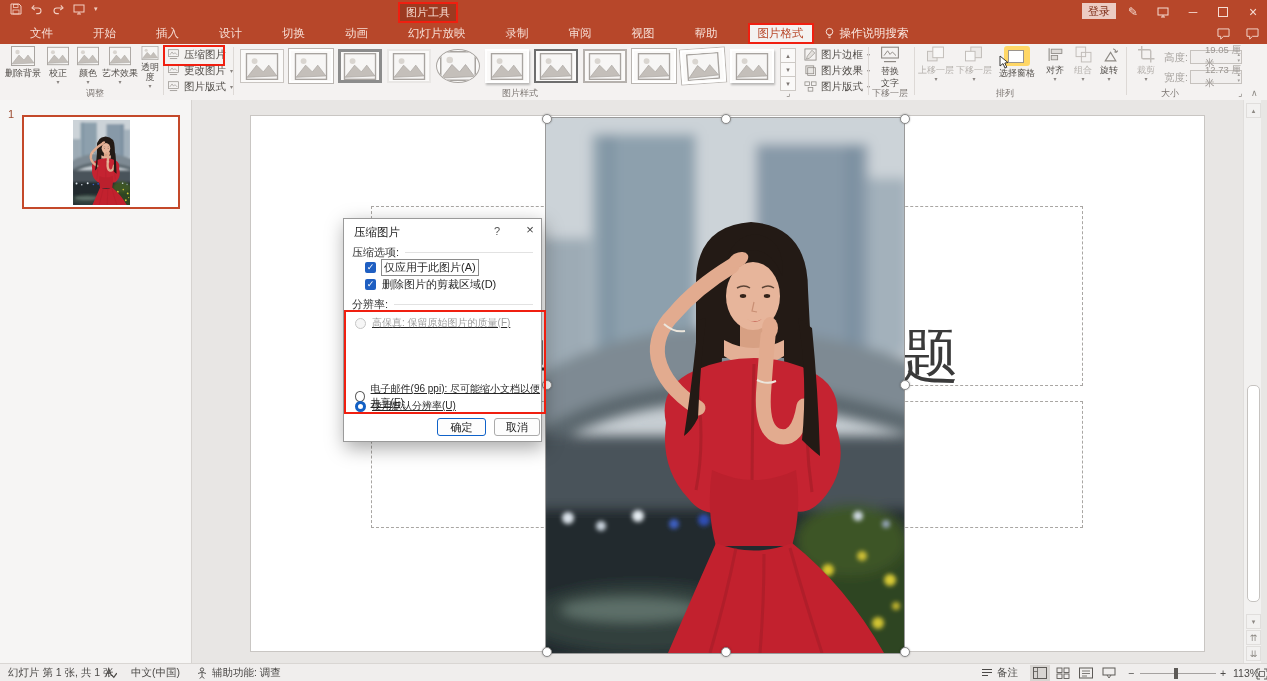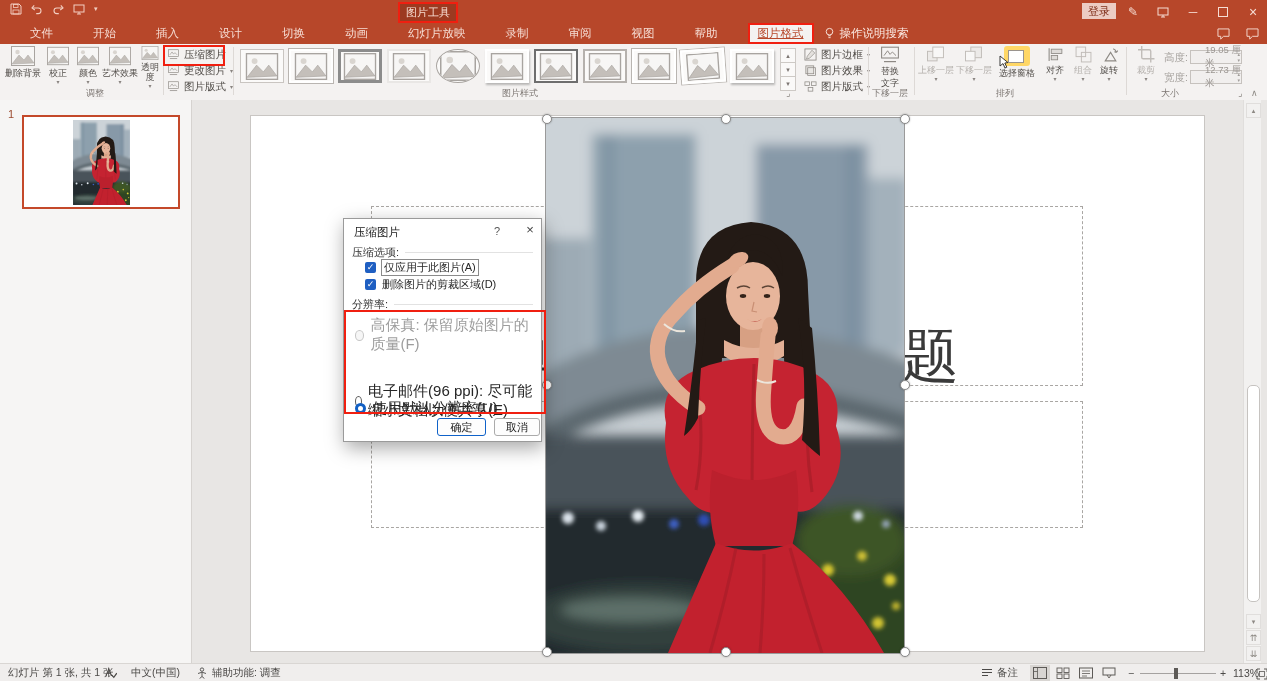--- a/index.html
+++ b/index.html
@@ -14,21 +14,21 @@
   .ctx-tool{position:absolute;left:398px;top:2px;width:56px;height:17px;background:#9c3a20;color:#f8ded2;
             font-size:11px;display:flex;align-items:center;justify-content:center;border:2px solid #f01f10;}
   .signin{position:absolute;left:1082px;top:3px;width:34px;height:16px;background:#ecccc3;color:#7e2d18;
           font-size:11px;display:flex;align-items:center;justify-content:center;}
   .cap-ic{position:absolute;top:0;width:30px;height:23px;display:flex;align-items:center;justify-content:center;
           color:#f6ddd4;font-size:12px;}
   .restore-box{width:8px;height:8px;border:1px solid #f6ddd4;}
   
   .tabrow{position:absolute;left:0;top:23px;width:1267px;height:21px;background:#b7472a;display:flex;align-items:stretch;}
   .tab{padding:0 10px;font-size:11.5px;color:#f6ddd4;display:flex;align-items:center;cursor:default;margin-left:20px;}
-  .tab.active{background:#f4f2f1;color:#b7472a;outline:2px solid #f01f10;outline-offset:-2px;text-decoration:underline;}
+  .tab.active{background:#f4f2f1;color:#b7472a;outline:2px solid #f01f10;outline-offset:-2px;}
   .tellme{display:flex;align-items:center;gap:5px;color:#fbeae3;font-size:11.5px;padding:0 10px;}
   .tab-right{position:absolute;right:8px;top:0;height:21px;display:flex;align-items:center;gap:16px;color:#f6ddd4;}
   
   .ribbon{position:absolute;left:0;top:44px;width:1267px;height:56px;background:#f4f2f1;border-bottom:1px solid #d8d5d2;}
   .vdiv{position:absolute;top:3px;height:48px;width:1px;background:#ddd9d6;}
   .grp-label{position:absolute;top:43px;font-size:9px;color:#7c7672;text-align:center;}
   .rlg{position:absolute;top:2px;height:42px;display:flex;flex-direction:column;align-items:center;justify-content:flex-start;
        gap:2px;font-size:9px;color:#524e4a;text-align:center;line-height:10px;}
   .rlg .dd{font-size:6px;color:#8a8581;line-height:4px;}
   .rlg.dis{color:#b3afab;}
@@ -76,21 +76,21 @@
   .dialog{position:absolute;left:343px;top:218px;width:197px;height:222px;background:#fff;border:1px solid #9a9a9a;
           box-shadow:2px 6px 18px rgba(0,0,0,.35);font-size:11px;color:#262626;z-index:40;}
   .dlg-title{position:absolute;left:10px;top:6px;font-size:11.5px;color:#1a1a1a;}
   .dlg-help{position:absolute;left:150px;top:6px;color:#555;}
   .dlg-close{position:absolute;left:178px;top:3px;font-size:13px;color:#444;width:16px;text-align:center;}
   .grp-hd{position:absolute;left:8px;right:8px;display:flex;align-items:center;gap:6px;color:#333;}
   .grp-hd::after{content:"";flex:1;height:1px;background:#e2e2e2;}
   .cbrow{position:absolute;left:21px;display:flex;align-items:center;gap:6px;}
   .cbox{width:11px;height:11px;background:#1f5fc2;border-radius:2px;color:#fff;font-size:9px;line-height:11px;text-align:center;}
   .cb-focus{outline:1px solid #8b8b8b;padding:0 2px;}
-  .rrow{position:absolute;left:11px;display:flex;align-items:center;gap:6px;font-size:15px;}
+  .rrow{position:absolute;left:11px;display:flex;align-items:center;gap:6px;font-size:10px;text-decoration:underline;}
   .rdot{width:11px;height:11px;border-radius:50%;box-sizing:border-box;background:#fff;}
   .rdot.dis{border:1px solid #c6c6c6;background:#f6f6f6;}
   .rdot.off{border:1px solid #5a5a5a;}
   .rdot.on{border:3.5px solid #1260c4;}
   .rlabel.dis{color:#9d9d9d;}
   .dbtn{position:absolute;top:199px;height:18px;box-sizing:border-box;background:#fdfdfd;font-size:11px;color:#1a1a1a;
         display:flex;align-items:center;justify-content:center;border-radius:3px;}
   .dbtn.ok{left:93px;width:49px;border:1.5px solid #0f62c9;}
   .dbtn.cancel{left:150px;width:46px;border:1px solid #ababab;}
   

